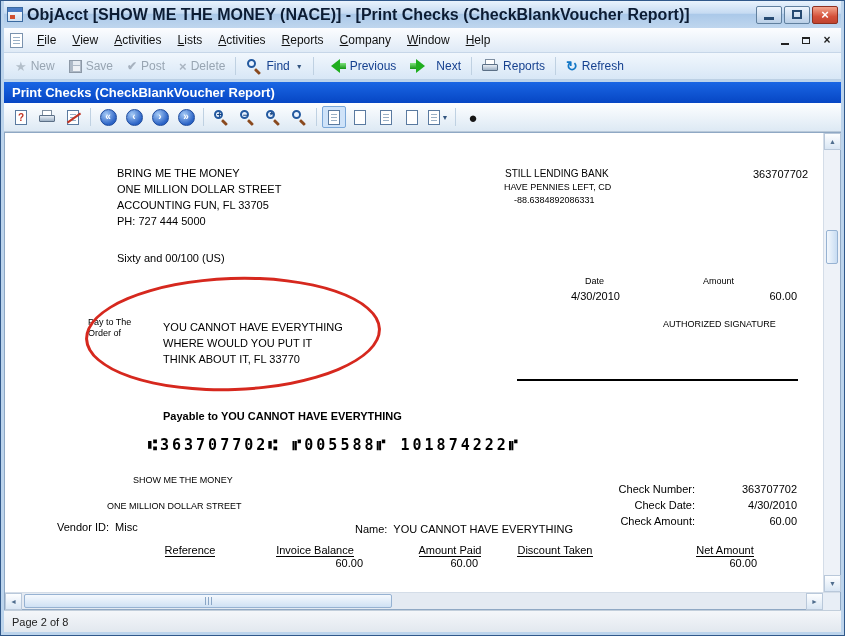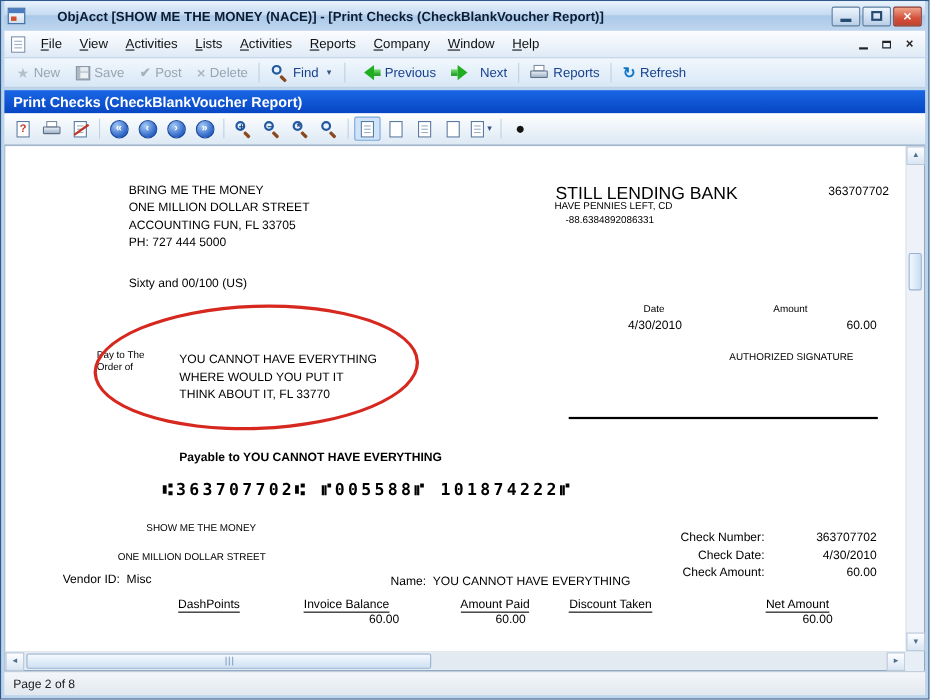--- a/index.html
+++ b/index.html
@@ -8,21 +8,21 @@
   .window { width:845px; height:636px; border:1px solid #30588a; padding:0 3px 3px 3px;
             background:#bcd4ec; display:flex; flex-direction:column; }
 
   
   .titlebar { height:27px; display:flex; align-items:center; padding:0 3px;
               background:linear-gradient(180deg,#e9f3fd 0%,#c6dbf2 45%,#abc9e9 50%,#bfd6ee 100%); }
   .app-icon { width:16px; height:15px; border:1px solid #3a6aa0; background:linear-gradient(#ffffff,#cfe0f2);
               position:relative; margin-right:4px; flex:none; }
   .app-icon::before { content:""; position:absolute; left:0; top:0; right:0; height:4px; background:#4a7cc4; }
   .app-icon::after { content:""; position:absolute; left:2px; bottom:2px; width:5px; height:4px; background:#d05030; }
-  .title-text { flex:1; font-size:12px; font-weight:bold; color:#0c1c33; white-space:nowrap; overflow:hidden;margin-left:25px; }
+  .title-text { flex:1; font-size:16px; font-weight:bold; color:#0c1c33; white-space:nowrap; overflow:hidden; }
   .win-btn { width:26px; height:18px; margin-left:2px; border:1px solid #60809f; border-radius:2px; flex:none;
              display:flex; align-items:center; justify-content:center;
              background:linear-gradient(#eef5fd,#b9cfe7); cursor:default; }
   .win-btn .bar { width:10px; height:3px; background:#274b72; margin-top:8px; }
   .win-btn .box { width:10px; height:9px; border:2px solid #274b72; }
   .win-btn.close { background:linear-gradient(#f2a58c,#d4503a 60%,#c04430); border-color:#8e3020; }
   .win-btn.close span { color:#fff; font-weight:bold; font-size:13px; line-height:1; }
 
   
   .menubar { height:25px; background:linear-gradient(#fcfdff,#dfeaf6); border-bottom:1px solid #c6d6e8;
@@ -88,21 +88,21 @@
                background:radial-gradient(circle at 35% 30%, #a6cbf6, #2b63c6 70%);
                display:flex; align-items:center; justify-content:center; font-size:10px; font-weight:bold; line-height:1; }
   .stop-glyph { font-size:15px; color:#151515; line-height:1; }
 
   
   .report-container { flex:1; border:1px solid #8fa8c4; background:#fff; display:flex; flex-direction:column; min-height:0; }
   .report-top { flex:1; display:flex; min-height:0; }
   .report-page { flex:1; position:relative; background:#fff; overflow:hidden; color:#000; }
   .abs { position:absolute; white-space:nowrap; }
   .t11 { font-size:11px; }
-  .t10 { font-size:16px; }
+  .t10 { font-size:10px; }
   .t9 { font-size:9px; }
   .lh16 div { line-height:16px; }
   .right { text-align:right; }
   .center { text-align:center; }
   .sigline { border-top:2px solid #000; height:0; }
   .micr { font-family:"DejaVu Sans Mono",monospace; font-size:15px; font-weight:bold; letter-spacing:3px; }
   .hdr-u { display:inline-block; border-bottom:1px solid #000; font-size:11px; }
   .red-ellipse { position:absolute; border:3px solid #d6281e; border-radius:50%; transform:rotate(-2deg); }
 
   
@@ -360,21 +360,21 @@
 
         <div class="abs t11" style="left:52px; top:388px;">
           <span>Vendor ID:</span>&nbsp;
           <span>Misc</span>
         </div>
         <div class="abs t11" style="left:302px; top:390px;padding-left:48px;">
           <span>Name:</span>&nbsp;
           <span>YOU CANNOT HAVE EVERYTHING</span>
         </div>
 
-        <div class="abs center" style="left:125px; top:407px; width:120px;"><span class="hdr-u">DashPoints</span></div>
+        <div class="abs center" style="left:125px; top:407px; width:120px;"><span class="hdr-u">Reference</span></div>
         <div class="abs center" style="left:250px; top:407px; width:120px;"><span class="hdr-u">Invoice Balance</span></div>
         <div class="abs center" style="left:385px; top:407px; width:120px;"><span class="hdr-u">Amount Paid</span></div>
         <div class="abs center" style="left:490px; top:407px; width:120px;"><span class="hdr-u">Discount Taken</span></div>
         <div class="abs center" style="left:650px; top:407px; width:140px;"><span class="hdr-u">Net Amount</span></div>
 
         <div class="abs t11 right" style="left:250px; top:424px; width:108px;">60.00</div>
         <div class="abs t11 right" style="left:385px; top:424px; width:88px;">60.00</div>
         <div class="abs t11 right" style="left:645px; top:424px; width:107px;">60.00</div>
 
         <div class="red-ellipse" style="left:80px; top:144px; width:296px; height:114px;"></div>

